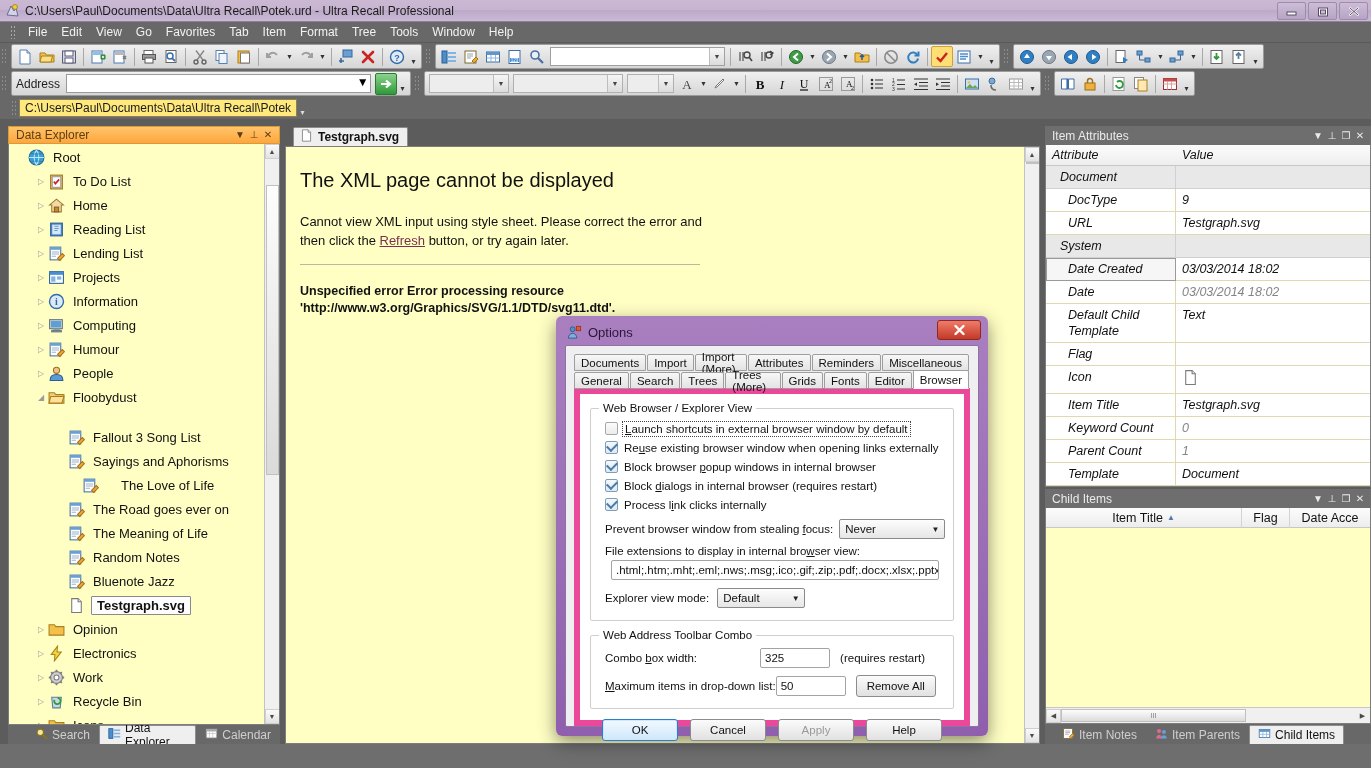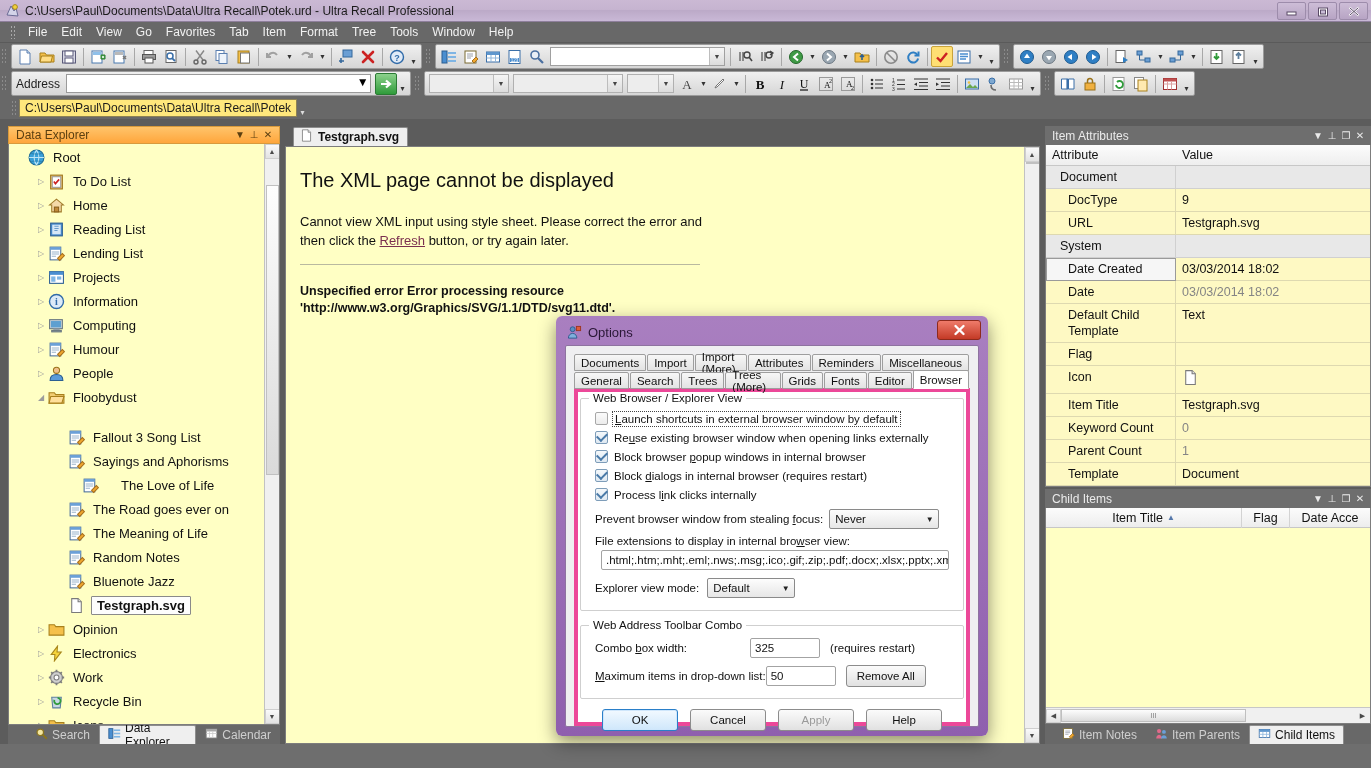--- a/index.html
+++ b/index.html
@@ -215,21 +215,21 @@
     padding: 22px 0 0 14px;
   }
   .err-title { font-size: 20px; color: #111; margin: 0 0 20px 0; font-weight: normal; }
   .err-body { font-size: 13px; color: #111; line-height: 19px; max-width: 405px; }
   .err-body a { color: #7a2f4f; }
   .err-rule { height: 1px; background: #b9b9a0; width: 400px; margin: 14px 0 18px 0; }
   .err-detail { font-size: 12.5px; font-weight: bold; color: #111; line-height: 17px; }
 
   
   .rightpanel { width: 326px; display: flex; flex-direction: column; }
-  .attr-grid { flex: 0 0 auto; background: #fef9c3; border: 1px solid #7d7d7d; border-top:0; }
+  .attr-grid { flex: 0 0 auto; background: #ffffff; border: 1px solid #7d7d7d; border-top:0;font-style:italic; }
   .grid-head {
     display: flex; height: 21px; align-items: center;
     background: linear-gradient(to bottom,#fcfcfc,#eeeeee);
     border-bottom: 1px solid #c7c7c7; font-size: 12.5px; color: #111;
   }
   .grid-head .gh { padding-left: 6px; }
   .grid-row { display: flex; font-size: 12.5px; color: #111; min-height: 23px; align-items: stretch; }
   .grid-row .ga {
     width: 130px; flex: 0 0 130px; padding: 3px 4px 3px 22px;
     border-right: 1px solid #ded9b0; border-bottom: 1px solid #ded9b0;
@@ -304,22 +304,22 @@
     font-size: 11.5px; color: #111;
     background: linear-gradient(to bottom,#f7f7f7,#e3e3e3);
     border: 1px solid #9e9e9e; margin-right: 1px;
     border-radius: 2px 2px 0 0;
   }
   .dtab.active {
     background: #ffffff; border-bottom-color: #ffffff;
     height: 19px; margin-top: -2px; font-weight: normal;
   }
   .tabpage {
-    background: #ffffff; border: 4px solid #ec4899;
-    margin-top: -1px; height: 338px; 
+    background: #ffffff; border: 6px solid #ec4899;
+    margin-top: -1px; height: 338px; padding: 8px;
   }
   .gbox {
     border: 1px solid #cfcfcf; border-radius: 2px;
     margin: 6px 2px 2px 2px; padding: 10px 8px 10px 8px;
     position: relative;
   }
   .gbox > .legend {
     position: absolute; top: -7px; left: 8px; background: #fff;
     padding: 0 4px; font-size: 11.5px; color: #111;
   }

